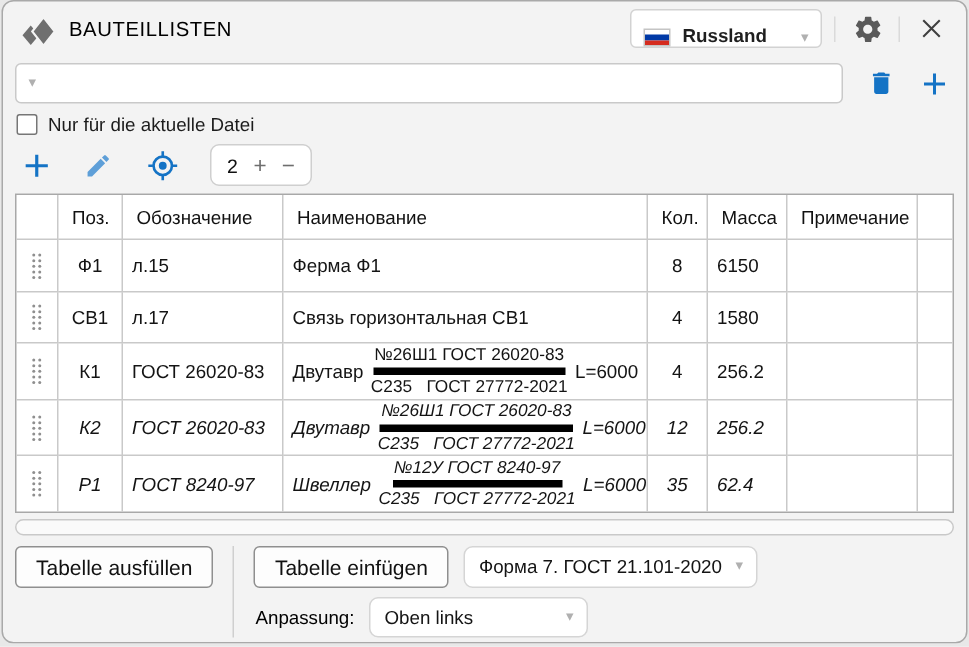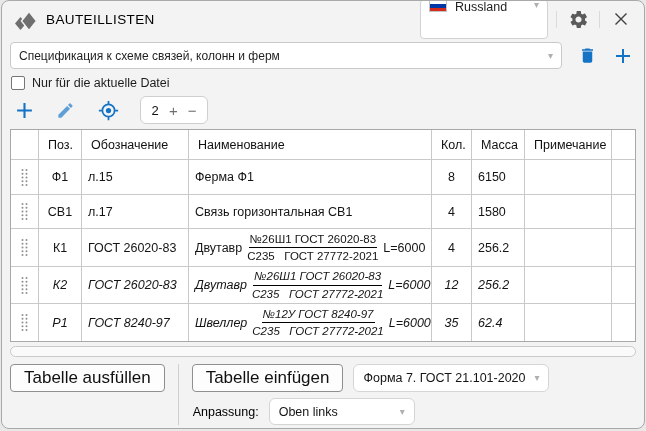--- a/index.html
+++ b/index.html
@@ -6,23 +6,23 @@
   .window {
     position:relative; width:644px; height:429px; margin:0 auto;
     background:#f3f3f3; border:1px solid #a9a9a9; border-radius:8px;
     overflow:hidden; box-sizing:border-box;
   }
   
   .titlebar { height:36px; display:flex; align-items:center; padding:0 10px 0 12px; }
   .logo { flex:0 0 auto; margin-right:8px; display:flex; }
   .app-title { font-size:13.5px; color:#000000; letter-spacing:0.4px; flex:1 1 auto; }
   .lang-select {
-    display:flex; align-items:flex-start; gap:8px; background:#fff;
-    border:1px solid #d2d2d2; border-radius:4px; height:40px; width:128px;
-    padding:0 8px; box-sizing:border-box; cursor:default;
+    display:flex; align-items:flex-end; gap:8px; background:#fff;
+    border:1px solid #d2d2d2; border-radius:4px; height:26px; width:128px;
+    padding:0 8px; box-sizing:border-box; cursor:default;font-weight:bold;
   }
   .flag { width:18px; height:12px; border:1px solid #c4c4c4; box-sizing:border-box; display:flex; flex-direction:column; }
   .flag i { flex:1; display:block; }
   .flag .w { background:#ffffff; } .flag .b { background:#0039a6; } .flag .r { background:#d52b1e; }
   .lang-label { font-size:12.5px; color:#1f1f1f; flex:1; }
   .caret { font-size:10px; color:#b0b0b0; line-height:1; }
   .tb-sep { width:1px; height:17px; background:#dadada; margin:0 8px; }
   .icon-btn { display:flex; align-items:center; justify-content:center; width:26px; height:26px; cursor:default; }
   
   .spec-row { display:flex; align-items:center; margin:5px 10px 0 8px; gap:14px; }
@@ -55,30 +55,30 @@
     display:flex; align-items:center; box-sizing:border-box;
     font-size:12.5px; color:#141414; padding:0 6px; overflow:hidden;
   }
   .cell:nth-child(8n) { border-right:none; }
   .hdr { height:30px; font-size:12.5px; color:#111; padding-left:9px; }
   .c-center { justify-content:center; padding:0 2px; }
   .c-handle { justify-content:center; padding:0; }
   .r35 { height:35px; } .r34 { height:34px; } .r38 { height:38px; } .r37 { height:37px;font-style:italic; }
   .last-row { border-bottom:none; }
   .fraction { display:inline-flex; flex-direction:column; align-items:center; line-height:1.25; margin:0 5px; font-size:11.5px; }
-  .fr-top { border-bottom:1px solid #000000; padding:0 1px 1px 1px; white-space:pre; }
+  .fr-top { border-bottom:5px solid #000000; padding:0 1px 1px 1px; white-space:pre; }
   .fr-bottom { padding-top:1px; white-space:pre; }
   .name-cell { font-size:12.5px; }
   
   .hscroll { margin:4px 8px 0 8px; height:11px; border:1px solid #c9c9c9; border-radius:6px; background:#fafafa; box-sizing:border-box; }
   
   .footer { display:flex; margin:7px 8px 0 8px; align-items:stretch; }
   .btn {
     height:28px; background:#fdfdfd; border:1px solid #8f8f8f; border-radius:4px;
-    font-size:17px; color:#111; padding:0 13px; font-family:inherit; cursor:default;
+    font-size:14px; color:#111; padding:0 13px; font-family:inherit; cursor:default;
   }
   .f-divider { width:1px; background:#cfcfcf; margin:0 13px; }
   .footer-right { display:flex; flex-direction:column; gap:6px; }
   .f-row { display:flex; align-items:center; gap:10px; }
   .select {
     display:flex; align-items:center; background:#fff; border:1px solid #d5d5d5; border-radius:6px;
     height:28px; padding:0 9px; box-sizing:border-box; cursor:default;
   }
   .select-text { font-size:12.5px; color:#141414; flex:1; white-space:nowrap; }
   .sel-form { width:196px; }
@@ -116,21 +116,20 @@
     <span class="tb-sep"></span>
     <span class="icon-btn">
       <svg width="14" height="14" viewBox="0 0 14 14">
         <path d="M1.5 1.5 L12.5 12.5 M12.5 1.5 L1.5 12.5" stroke="#3f3f3f" stroke-width="1.4" fill="none"></path>
       </svg>
     </span>
   </div>
 
   <div class="spec-row">
     <div class="combo">
-      <span class="combo-text">Спецификация к схеме связей, колонн и ферм</span>
       <span class="caret">▾</span>
     </div>
     <span class="icon-btn" style="width:22px">
       <svg width="19" height="19" viewBox="0 0 24 24">
         <path fill="#1473c5" d="M6 19c0 1.1.9 2 2 2h8c1.1 0 2-.9 2-2V7H6v12zM19 4h-3.5l-1-1h-5l-1 1H5v2h14V4z"></path>
       </svg>
     </span>
     <span class="icon-btn" style="width:22px">
       <svg width="18" height="18" viewBox="0 0 18 18">
         <path d="M9 2v14M2 9h14" stroke="#1473c5" stroke-width="2" fill="none"></path>

